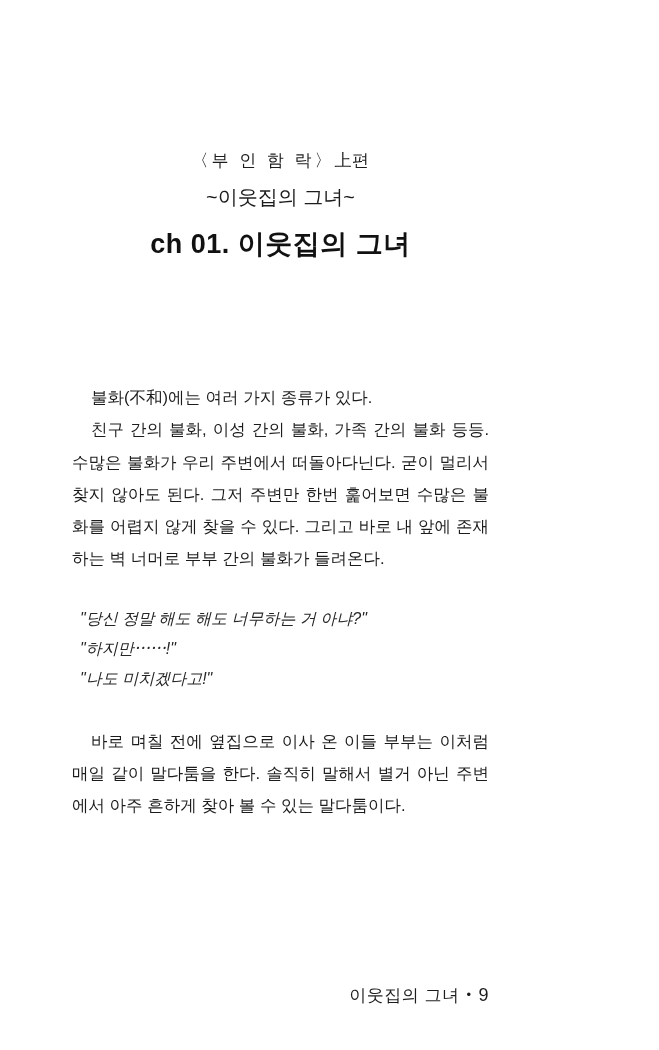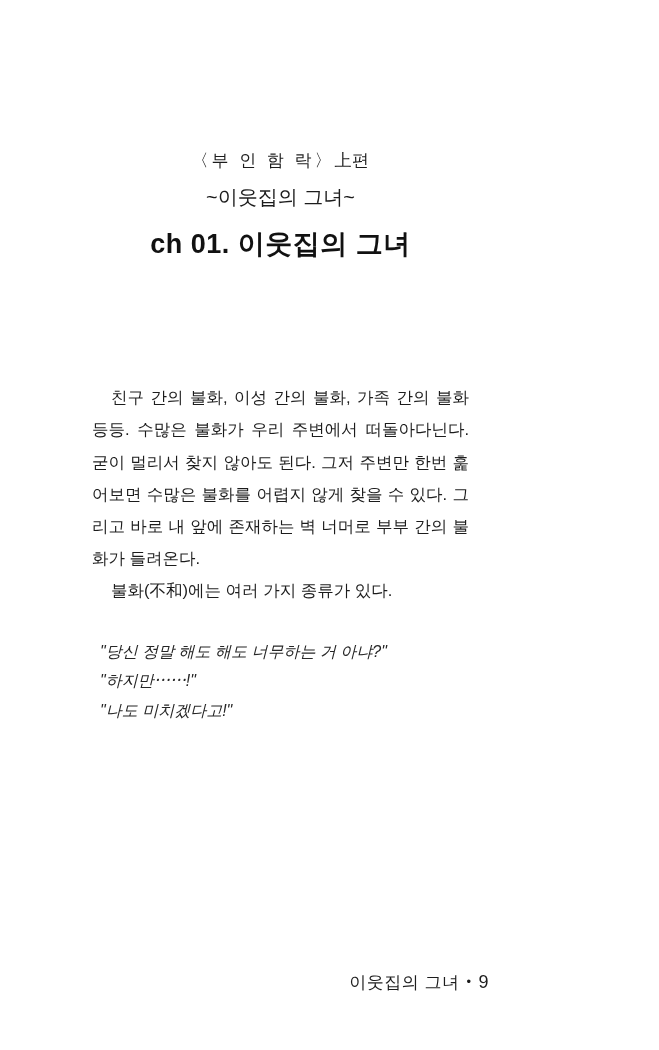--- a/index.html
+++ b/index.html
@@ -14,21 +14,21 @@
     color: #1a1a1a;
     position: relative;
     overflow: hidden;
   }
 
   .page {
     position: relative;
     width: 561px;
     height: 1050px;
     box-sizing: border-box;
-    padding: 0 92px;
+    padding: 0 72px;
   }
 
   
   .header {
     text-align: center;
     padding-top: 148px;
   }
   .series-title {
     font-size: 17px;
     letter-spacing: 0.5px;
@@ -89,21 +89,21 @@
   }
 
   .para-group-2 {
     margin-top: 32px;
   }
 
   
   .footer {
     position: absolute;
     right: 72px;
-    bottom: 56px;
+    bottom: 43px;
     font-size: 17px;
     color: #1c1c1c;
     letter-spacing: 0.5px;
     white-space: nowrap;
   }
   .footer .dot {
     margin: 0 7px;
     font-size: 13px;
     position: relative;
     top: -2px;
@@ -119,28 +119,31 @@
 
   <div class="header">
     <div class="series-title">
       <span class="spaced">〈부 인 함 락〉</span><span>上편</span>
     </div>
     <div class="sub-title">~이웃집의 그녀~</div>
     <h1 class="chapter-title">ch 01. 이웃집의 그녀</h1>
   </div>
 
   <div class="body-text">
+    <p class="para first">불화(不和)에는 여러 가지 종류가 있다.</p>
     <p class="para">친구 간의 불화, 이성 간의 불화, 가족 간의 불화 등등. 수많은 불화가 우리 주변에서 떠돌아다닌다. 굳이 멀리서 찾지 않아도 된다. 그저 주변만 한번 훑어보면 수많은 불화를 어렵지 않게 찾을 수 있다. 그리고 바로 내 앞에 존재하는 벽 너머로 부부 간의 불화가 들려온다.</p>
-    <p class="para first">불화(不和)에는 여러 가지 종류가 있다.</p>
 
     <div class="dialogue-block">
       <p class="dialogue">"당신 정말 해도 해도 너무하는 거 아냐?"</p>
       <p class="dialogue">"하지만⋯⋯!"</p>
       <p class="dialogue">"나도 미치겠다고!"</p>
     </div>
 
+    <div class="para-group-2">
+      <p class="para">바로 며칠 전에 옆집으로 이사 온 이들 부부는 이처럼 매일 같이 말다툼을 한다. 솔직히 말해서 별거 아닌 주변에서 아주 흔하게 찾아 볼 수 있는 말다툼이다.</p>
+    </div>
   </div>
 
   <div class="footer">
     <span>이웃집의 그녀</span><span class="dot">•</span><span class="page-num">9</span>
   </div>
 
 </div>
 
 </body></html>

